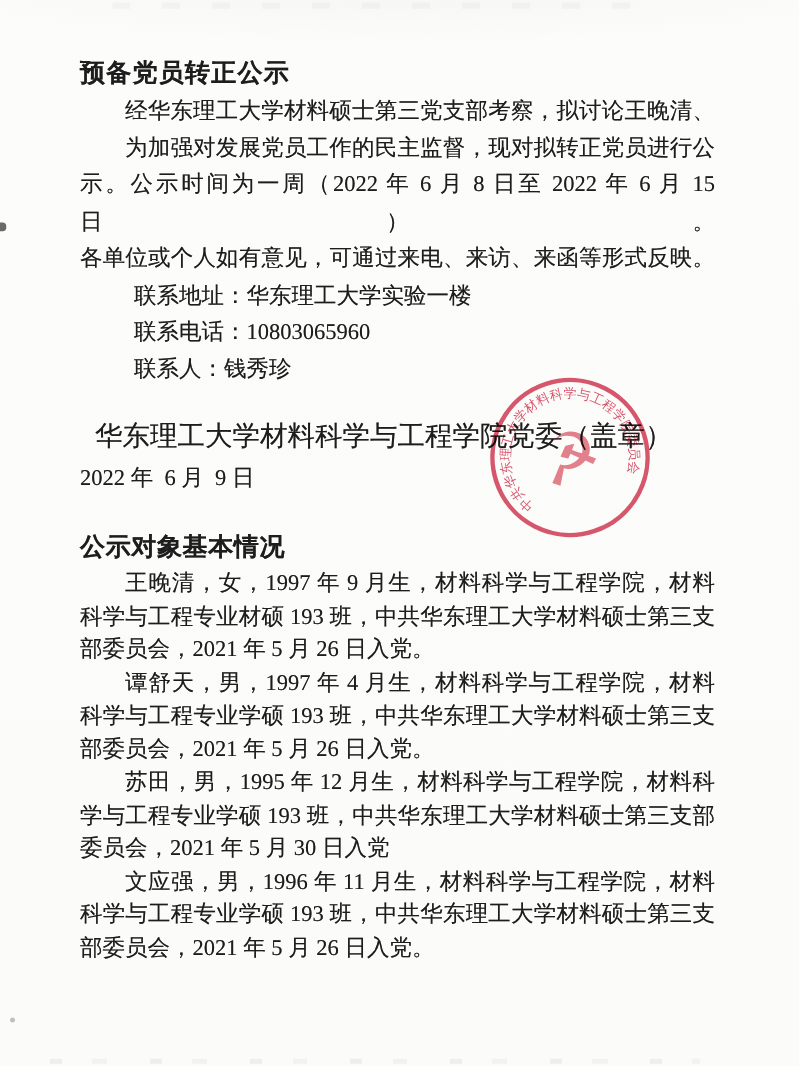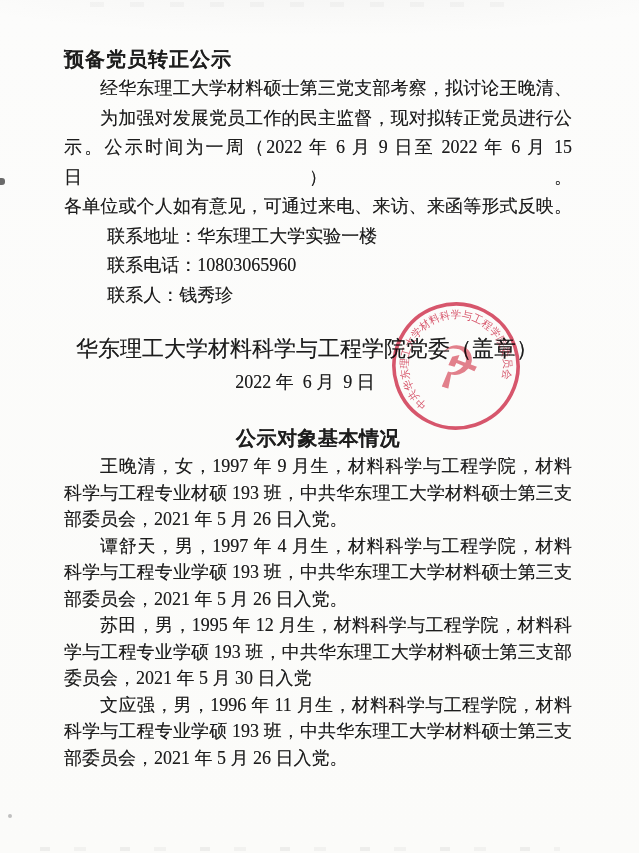--- a/index.html
+++ b/index.html
@@ -42,30 +42,29 @@
   .ind-wide{text-indent:2.4em;}
   .just{text-align:justify;text-align-last:justify;}
   .sig-row{
     text-align:center;
     padding-right:22px;
     margin-top:24px;
     font-size:22px;line-height:29.5px;
     text-shadow:0 0 .5px rgba(30,30,30,.55);
   }
   .date-row{
-    text-align:center;
+    text-align:left;
     padding-right:26px;
     margin-top:4px;
     font-size:18px;line-height:29.5px;
     white-space:pre;
     text-shadow:0 0 .5px rgba(30,30,30,.55);
   }
   .sec2-title{
     font-size:20px;font-weight:700;
-    text-align:center;
     line-height:30px;
     margin-top:26px;
     letter-spacing:.5px;
     text-shadow:0 0 .5px rgba(30,30,30,.65);
   }
   .stamp{
     position:absolute;
     left:371px;top:281px;
     mix-blend-mode:multiply;
     pointer-events:none;
@@ -98,21 +97,21 @@
 
 <div class="page">
 
   <div class="textblock">
 
     <div class="doc-title">预备党员转正公示</div>
 
     <div class="sec1">
       <div class="line ind just">经华东理工大学材料硕士第三党支部考察，拟讨论王晚清、</div>
       <div class="line ind just">为加强对发展党员工作的民主监督，现对拟转正党员进行公</div>
-      <div class="line just">示。公示时间为一周（2022 年 6 月 9 日至 2022 年 6 月 15 日）。</div>
+      <div class="line just">示。公示时间为一周（2022 年 6 月 8 日至 2022 年 6 月 15 日）。</div>
       <div class="line just">各单位或个人如有意见，可通过来电、来访、来函等形式反映。</div>
       <div class="line ind-wide">联系地址：华东理工大学实验一楼</div>
       <div class="line ind-wide">联系电话：10803065960</div>
       <div class="line ind-wide">联系人：钱秀珍</div>
     </div>
 
     <div class="sig-row">华东理工大学材料科学与工程学院党委（盖章）</div>
     <div class="date-row">2022 年  6 月  9 日</div>
 
     <div class="sec2-title">公示对象基本情况</div>

